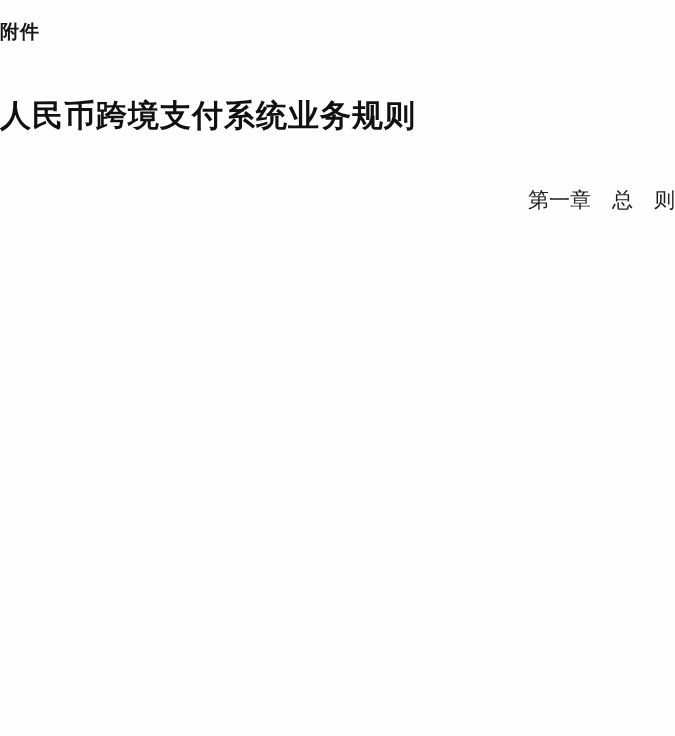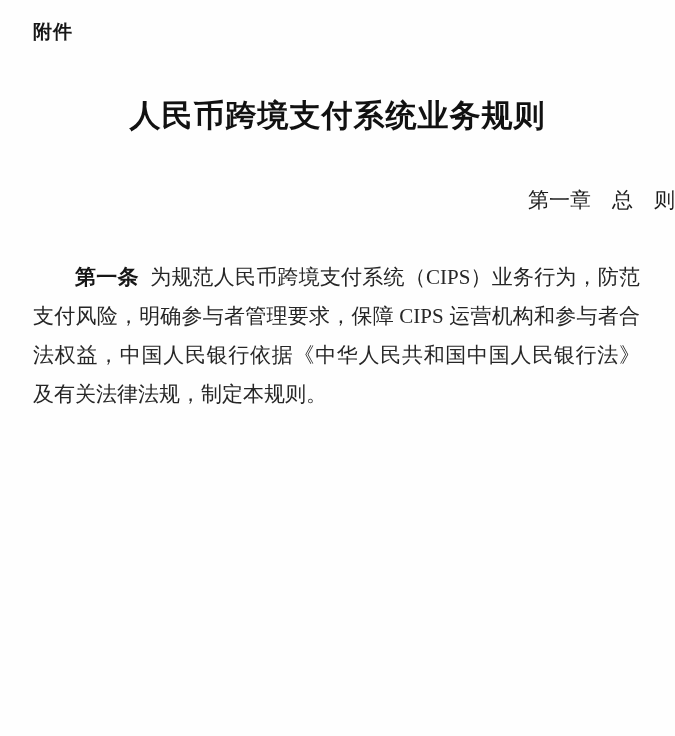--- a/index.html
+++ b/index.html
@@ -11,30 +11,29 @@
     position: relative;
     width: 675px;
     height: 736px;
     background: #fefefe;
     color: #1f1f1f;
     overflow: hidden;
     box-sizing: border-box;
   }
   .attachment {
     padding-top: 19px;
-    padding-left: 33px;
     font-family: "Liberation Sans", "DejaVu Sans", sans-serif;
     font-size: 19px;
     font-weight: 600;
     letter-spacing: 1px;
     color: #161616;
   }
   .title {
     margin: 50px 0 0 0;
-    text-align: center;
+    text-align: left;
     font-family: "Liberation Serif", "DejaVu Serif", serif;
     font-size: 31px;
     font-weight: bold;
     letter-spacing: 1px;
     color: #111111;
   }
   .chapter {
     margin: 49px 0 0 0;
     text-align: right;
     font-family: "Liberation Sans", "DejaVu Sans", sans-serif;
@@ -66,22 +65,19 @@
 <div class="page">
 
   <div class="attachment">附件</div>
 
   <h1 class="title">人民币跨境支付系统业务规则</h1>
 
   <h2 class="chapter">第一章　总　则</h2>
 
   <div class="doc-body">
 
-    <p>
-      <span class="article-label">第一条</span><span>为规范人民币跨境支付系统（CIPS）业务行为，防范支付风险，明确参与者管理要求，保障 CIPS 运营机构和参与者合法权益，中国人民银行依据《中华人民共和国中国人民银行法》及有关法律法规，制定本规则。</span>
-    </p>
 
 
 
 
 
   </div>
 </div>
 
 </body></html>

